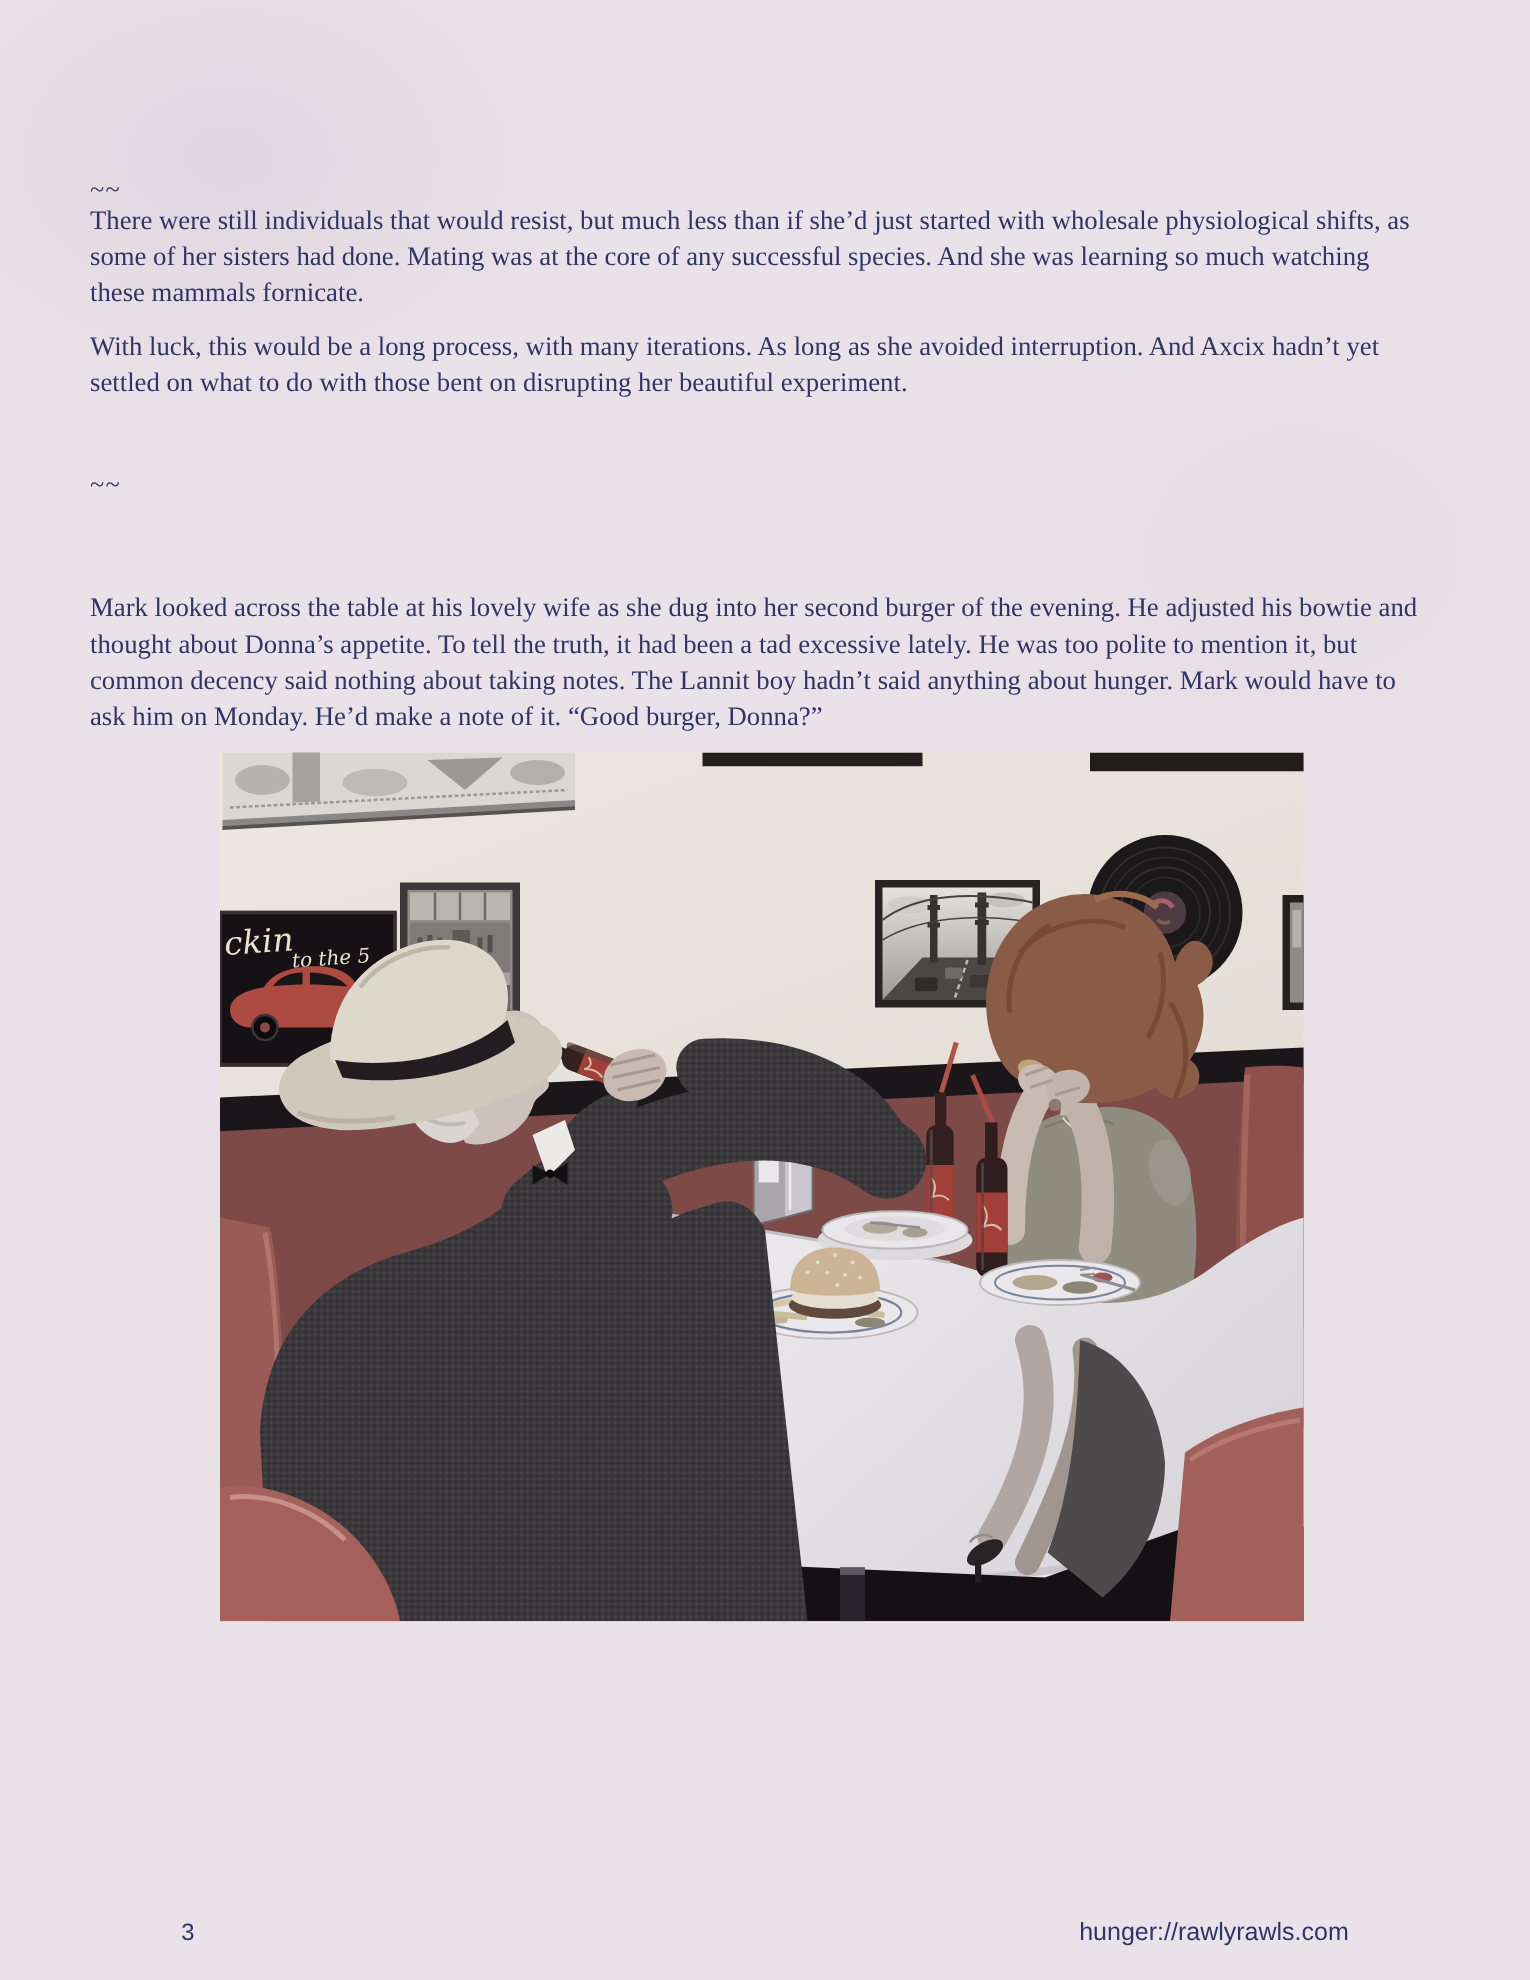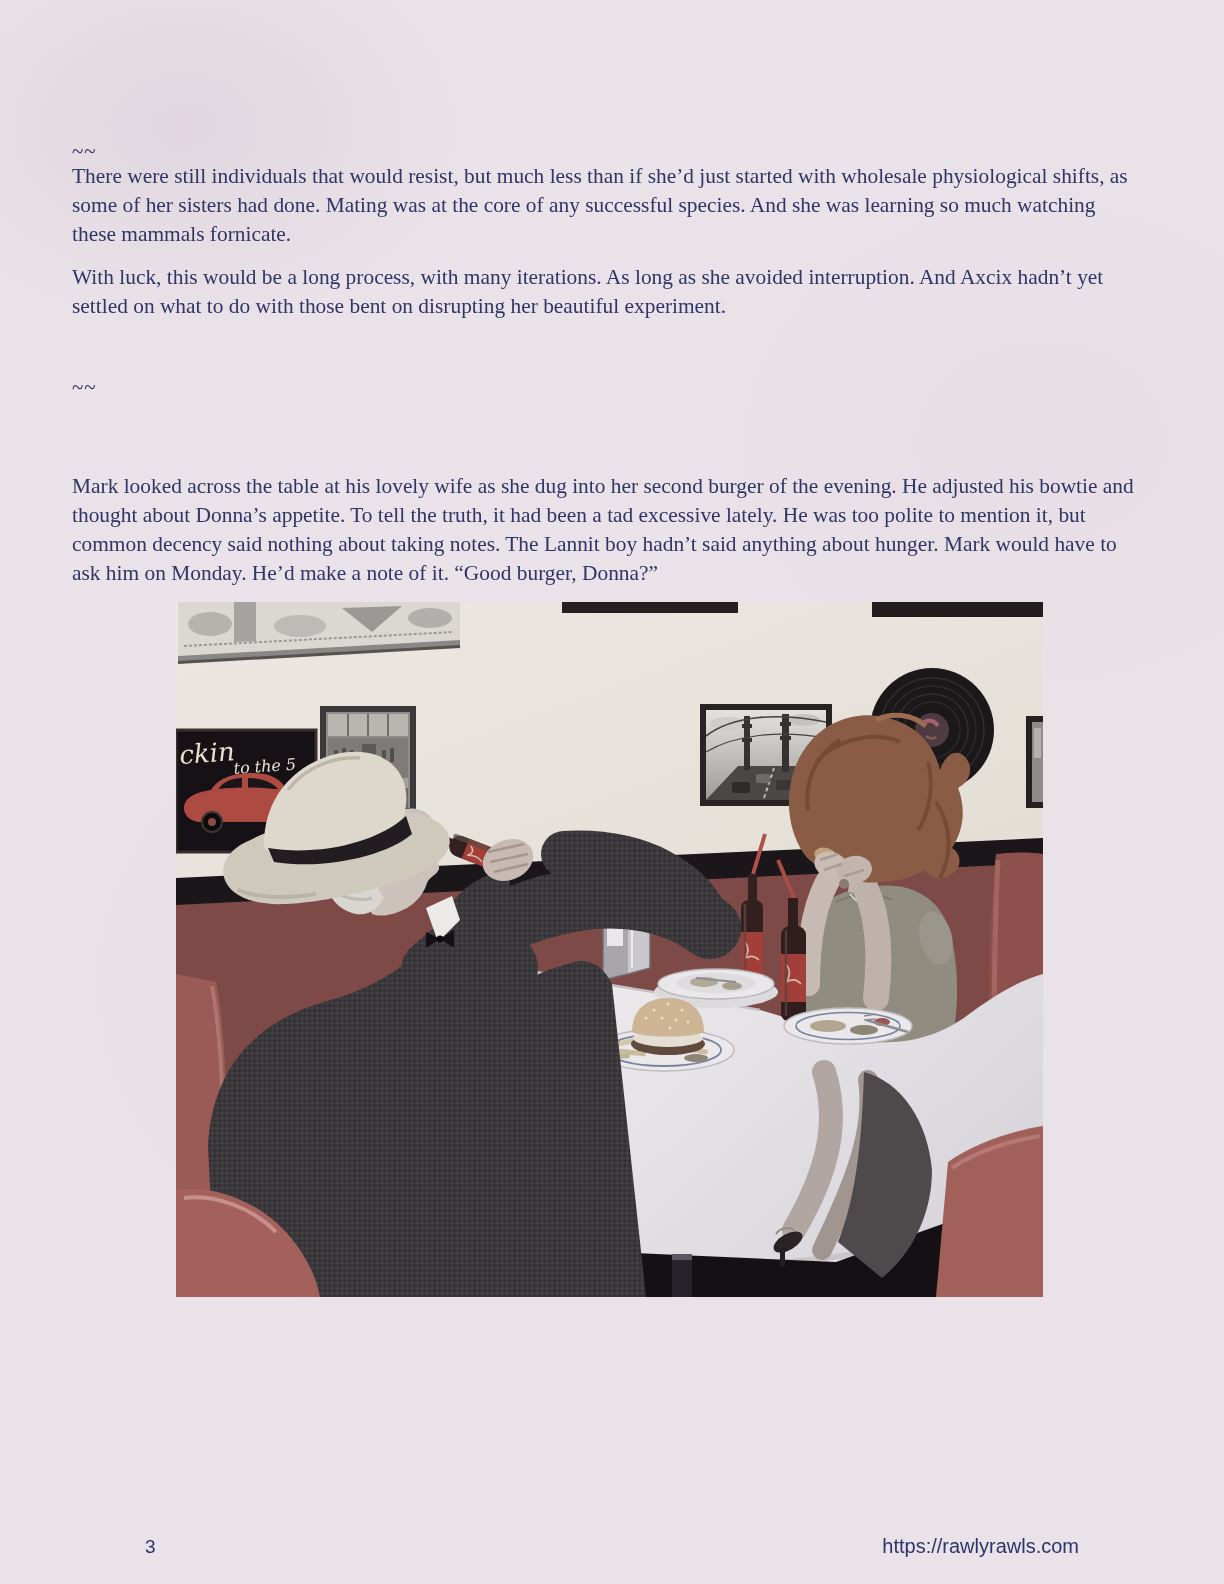--- a/index.html
+++ b/index.html
@@ -364,15 +364,15 @@
         <g>
           <path d="M0,695 L0,588 C32,582 76,596 106,626 C126,646 140,672 144,695 Z" fill="#a4615c"></path>
           <path d="M8,596 C40,592 76,606 100,630" stroke="#cf9b93" stroke-width="4" fill="none" opacity="0.8"></path>
         </g>
       </svg>
     </figure>
   </div>
 
   <div class="footer">
     <span class="page-num">3</span>
-    <a class="site-url">https://rawlyrawls.com</a>
+    <a class="site-url">hunger://rawlyrawls.com</a>
   </div>
 </div>
 
 </body></html>

